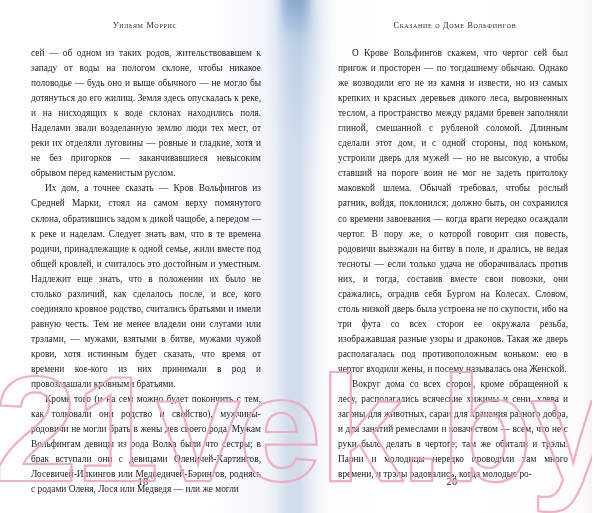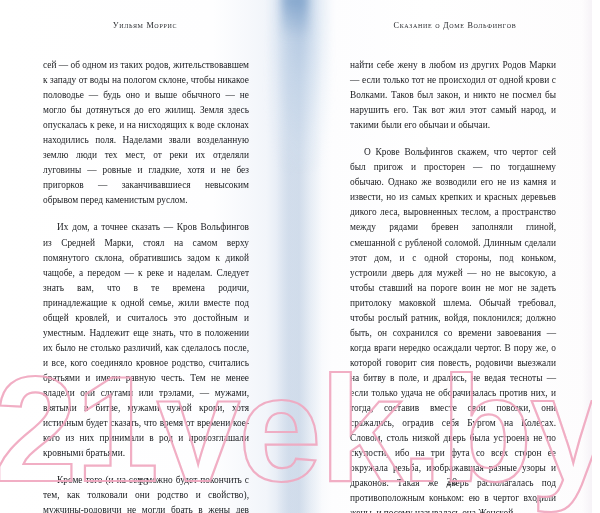--- a/index.html
+++ b/index.html
@@ -130,21 +130,21 @@
     font-size: 9.35px;
     line-height: 15.05px;
     color: #1b1d21;
     text-align: justify;
     text-justify: inter-word;
     hyphens: manual;
   }
   .page-left  .column { left: 31px;  width: 230px; }
   .page-right .column { left: 28px;  width: 230px; }
 
-  .column p { margin: 12px; }
+  .column p { margin: 0; }
   .column p.indent { text-indent: 14px; }
 
   .folio {
     position: absolute;
     bottom: 26px;
     width: 100%;
     text-align: center;
     font-size: 10.5px;
     color: #1b1d21;
     letter-spacing: 0.3px;
@@ -184,21 +184,20 @@
       <p class="indent">Кроме того (и на сем можно будет покончить с тем, как толковали они родство и свойство), мужчины-родовичи не могли брать в жены дев своего рода. Мужам Вольфингам девицы из рода Волка были что сестры; в брак вступали они с девицами Оленичей-Хартингов, Лосевичей-Илкингов или Медведичей-Бэрингов, роднясь с родами Оленя, Лося или Медведя — или же могли</p>
     </div>
 
     <div class="folio">18</div>
   </div>
 
   <div class="page page-right">
     <div class="running-head">Сказание о Доме Вольфингов</div>
 
     <div class="column">
-      <p>найти себе жену в любом из других Родов Марки — если только тот не происходил от одной крови с Волками. Таков был закон, и никто не посмел бы нарушить его. Так вот жил этот самый народ, и такими были его обычаи и обычаи.</p>
       <p class="indent">О Крове Вольфингов скажем, что чертог сей был пригож и просторен — по тогдашнему обычаю. Однако же возводили его не из камня и извести, но из самых крепких и красных деревьев дикого леса, выровненных теслом, а пространство между рядами бревен заполняли глиной, смешанной с рубленой соломой. Длинным сделали этот дом, и с одной стороны, под коньком, устроили дверь для мужей — но не высокую, а чтобы ставший на пороге воин не мог не задеть притолоку маковкой шлема. Обычай требовал, чтобы рослый ратник, войдя, поклонился; должно быть, он сохранился со времени завоевания — когда враги нередко осаждали чертог. В пору же, о которой говорит сия повесть, родовичи выезжали на битву в поле, и дрались, не ведая тесноты — если только удача не оборачивалась против них, и тогда, составив вместе свои повозки, они сражались, оградив себя Бургом на Колесах. Словом, столь низкой дверь была устроена не по скупости, ибо на три фута со всех сторон ее окружала резьба, изображавшая разные узоры и драконов. Такая же дверь располагалась под противоположным коньком: ею в чертог входили жены, и посему называлась она Женской.</p>
       <p class="indent">Вокруг дома со всех сторон, кроме обращенной к лесу, располагались всяческие хижины и сени, хлева и загоны для животных, сараи для хранения разного добра, и для занятий ремеслами и ковачеством — всем, что не с руки было делать в чертоге; там же обитали и трэлы. Парни и молодицы нередко проводили там много времени, и трэлы радовались, когда молодые ро-</p>
     </div>
 
     <div class="folio">20</div>
   </div>
 
   <div class="watermark">
     <svg width="600" height="180" viewBox="0 0 600 180" xmlns="http://www.w3.org/2000/svg">
       <text class="wm-text" x="-6" y="140">21vek.by</text>

